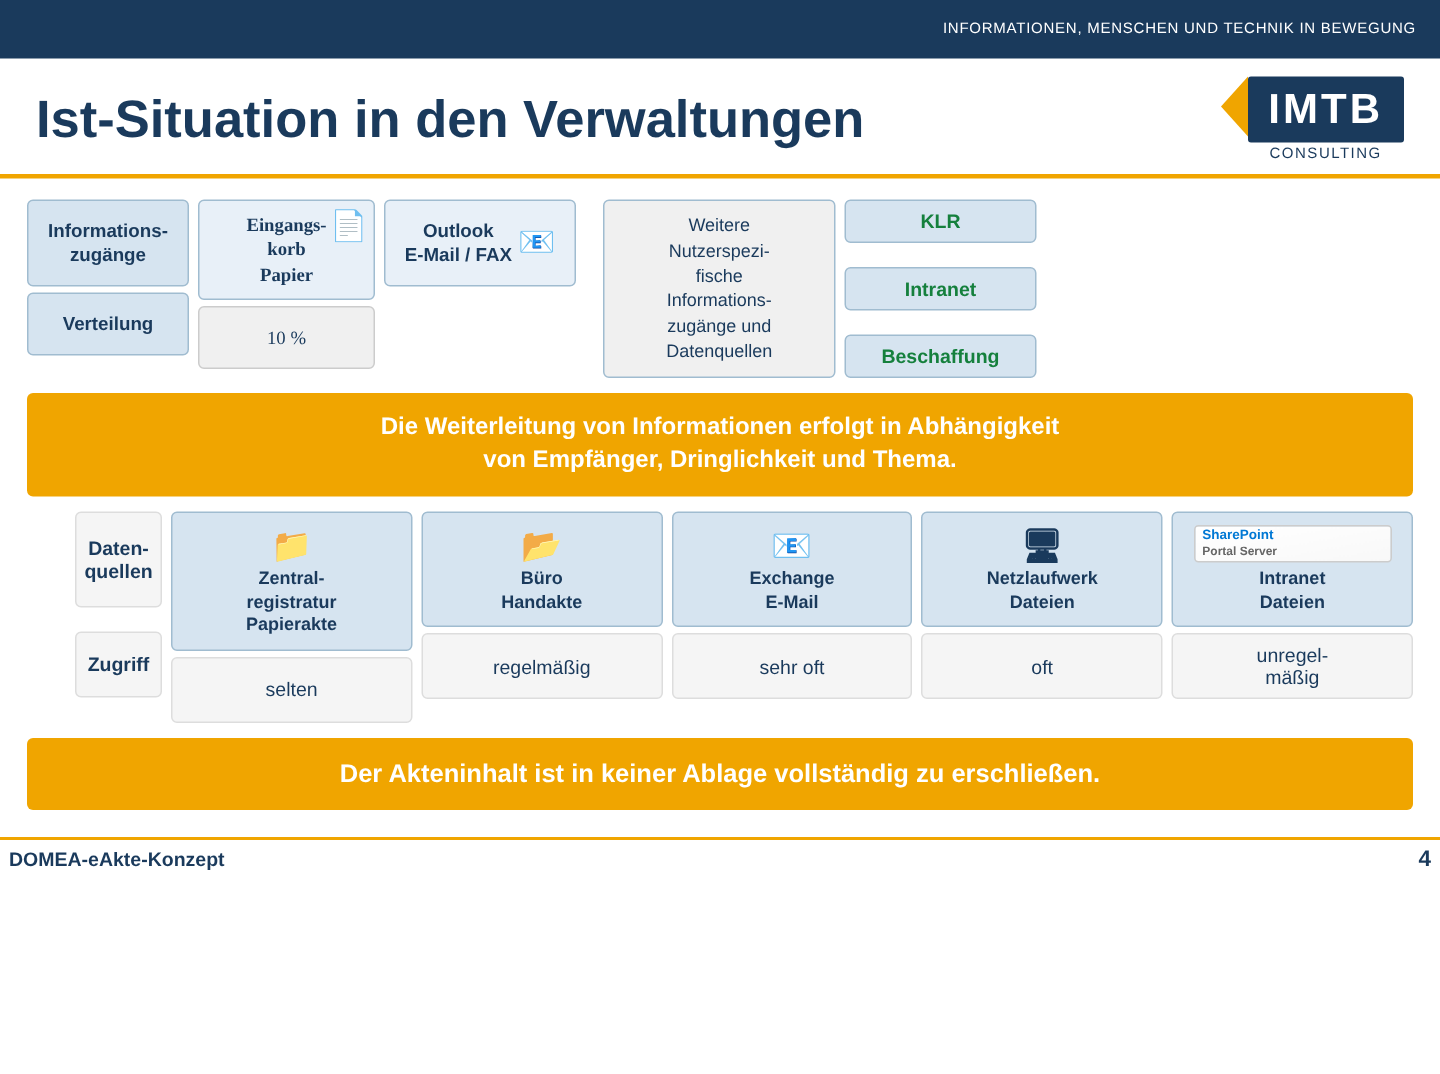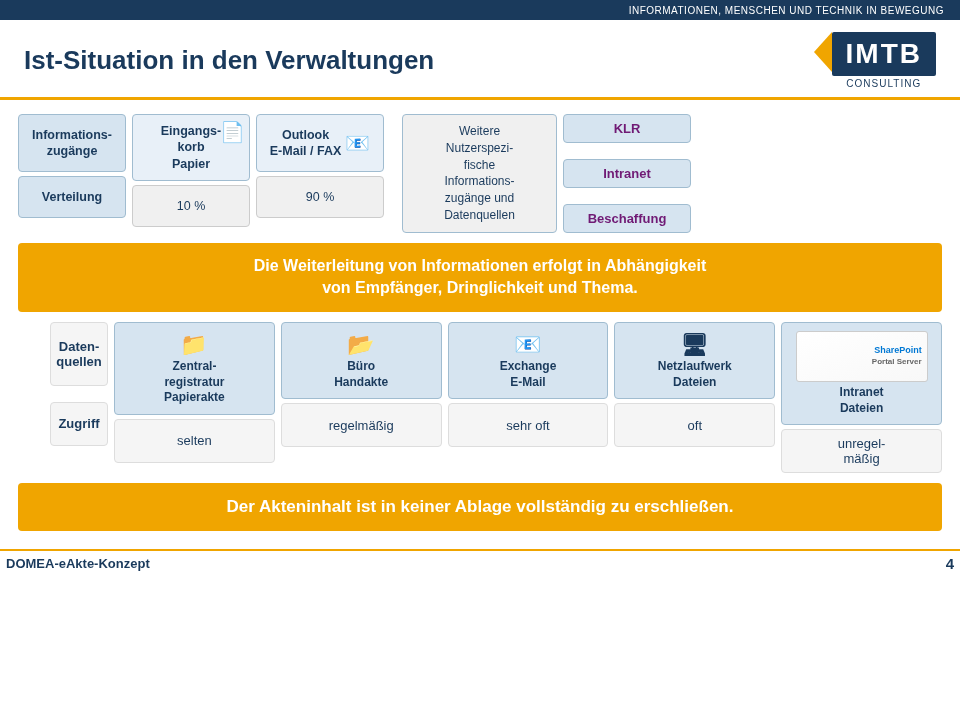--- a/index.html
+++ b/index.html
@@ -8,21 +8,21 @@
       background: #fff;
       width: 960px;
       height: 716px;
       overflow: hidden;
       position: relative;
     }
 
     
     .top-banner {
       background: #1a3a5c;
-      height: 20px;
+      height: 39px;
       display: flex;
       align-items: center;
       justify-content: flex-end;
       padding-right: 16px;
     }
     .top-banner-text {
       color: #fff;
       font-size: 10px;
       letter-spacing: 0.5px;
       text-transform: uppercase;
@@ -30,21 +30,21 @@
 
     
     .header {
       display: flex;
       align-items: center;
       justify-content: space-between;
       padding: 12px 24px 8px 24px;
       border-bottom: 3px solid #f0a500;
     }
     .header-title {
-      font-size: 26px;
+      font-size: 35px;
       font-weight: bold;
       color: #1a3a5c;
     }
     .logo-area {
       display: flex;
       flex-direction: column;
       align-items: center;
       justify-content: center;
     }
     .logo-imtb {
@@ -88,21 +88,21 @@
       gap: 4px;
       justify-content: space-between;
     }
     .right-cell {
       background: #d6e4f0;
       border: 1px solid #a0bcd0;
       border-radius: 4px;
       padding: 6px 16px;
       font-size: 13px;
       font-weight: bold;
-      color: #701a75;
+      color: #15803d;
       text-align: center;
       white-space: nowrap;
     }
 
     
     .orange-section {
       background: #f0a500;
       border-radius: 4px;
       padding: 12px 20px;
       margin-bottom: 10px;
@@ -241,21 +241,21 @@
     }
 
     
     .col-stack {
       display: flex;
       flex-direction: column;
       gap: 4px;
     }
 
     .c1 { width: 108px; }
-    .c2 { width: 118px; }
+    .c2 { width: 118px; font-family: Liberation Serif, serif; }
     .c3 { width: 128px; }
     .c6 { width: 128px; }
 
     .info-cell-sm {
       background: #d6e4f0;
       border: 1px solid #a0bcd0;
       border-radius: 4px;
       padding: 8px 6px;
       font-size: 12.5px;
       color: #1a3a5c;
@@ -309,23 +309,20 @@
       <div class="info-cell-sm plain" style="min-height:42px;">
         <span>10 %</span>
       </div>
     </div>
 
     <div class="col-stack c3">
       <div class="info-cell-sm" style="min-height:58px; background:#e8f0f8;">
         <span>Outlook<br>E-Mail / FAX</span>
         <span style="font-size:20px; margin-left:4px;">📧</span>
       </div>
-      <div class="info-cell-sm plain" style="min-height:42px;">
-        <span>90 %</span>
-      </div>
     </div>
 
     <div style="width:6px;"></div>
 
     <div style="display:flex; align-items:stretch;">
       <div class="info-cell-sm" style="min-height:108px; background:#f0f0f0; font-weight:normal; width:155px; line-height:1.4; font-size:12px;">
         <span>Weitere<br>Nutzerspezi-<br>fische<br>Informations-<br>zugänge und<br>Datenquellen</span>
       </div>
     </div>
 
@@ -391,21 +388,21 @@
           <span style="font-size:22px;">🖥</span>
           <span>Netzlaufwerk<br>Dateien</span>
         </div>
         <div class="data-col-bottom">
           <span>oft</span>
         </div>
       </div>
 
       <div class="data-col">
         <div class="data-col-top">
-          <div class="sharepoint-badge" style="background: linear-gradient(to bottom right, #fff 0%, #f8f8f8 100%); border:1px solid #ccc; border-radius:3px; padding:13px 5px; font-size:9px; color:#555; margin-bottom:3px; font-weight:bold; width:90%; text-align:right;">
+          <div class="sharepoint-badge" style="background: linear-gradient(to bottom right, #fff 0%, #f8f8f8 100%); border:1px solid #ccc; border-radius:3px; padding:0 5px; font-size:9px; color:#555; margin-bottom:3px; font-weight:bold; width:90%; text-align:left;">
             <span style="color:#0078d4; font-weight:bold;">SharePoint</span><br>
             <span style="font-size:8px; color:#666;">Portal Server</span>
           </div>
           <span>Intranet<br>Dateien</span>
         </div>
         <div class="data-col-bottom">
           <span>unregel-<br>mäßig</span>
         </div>
       </div>
 

